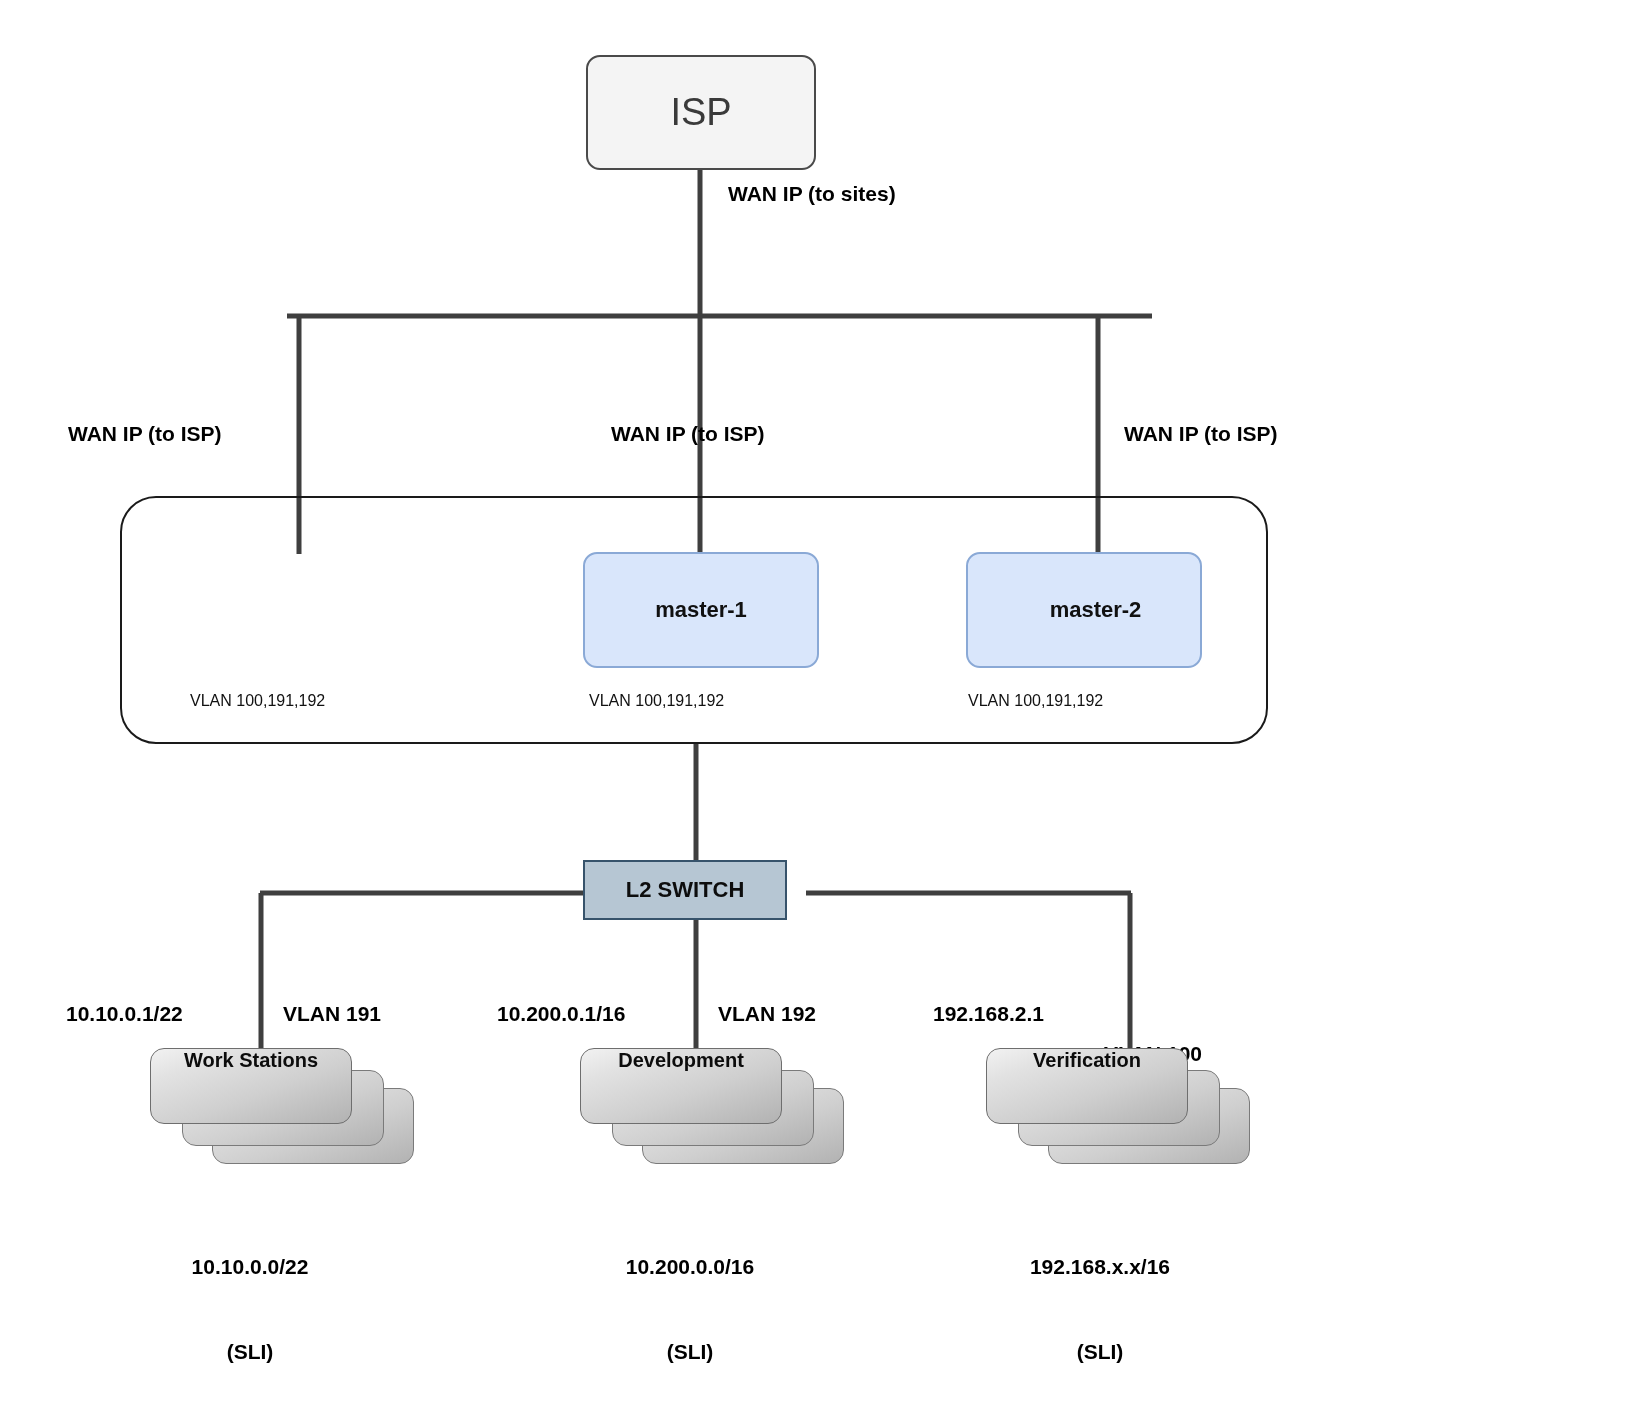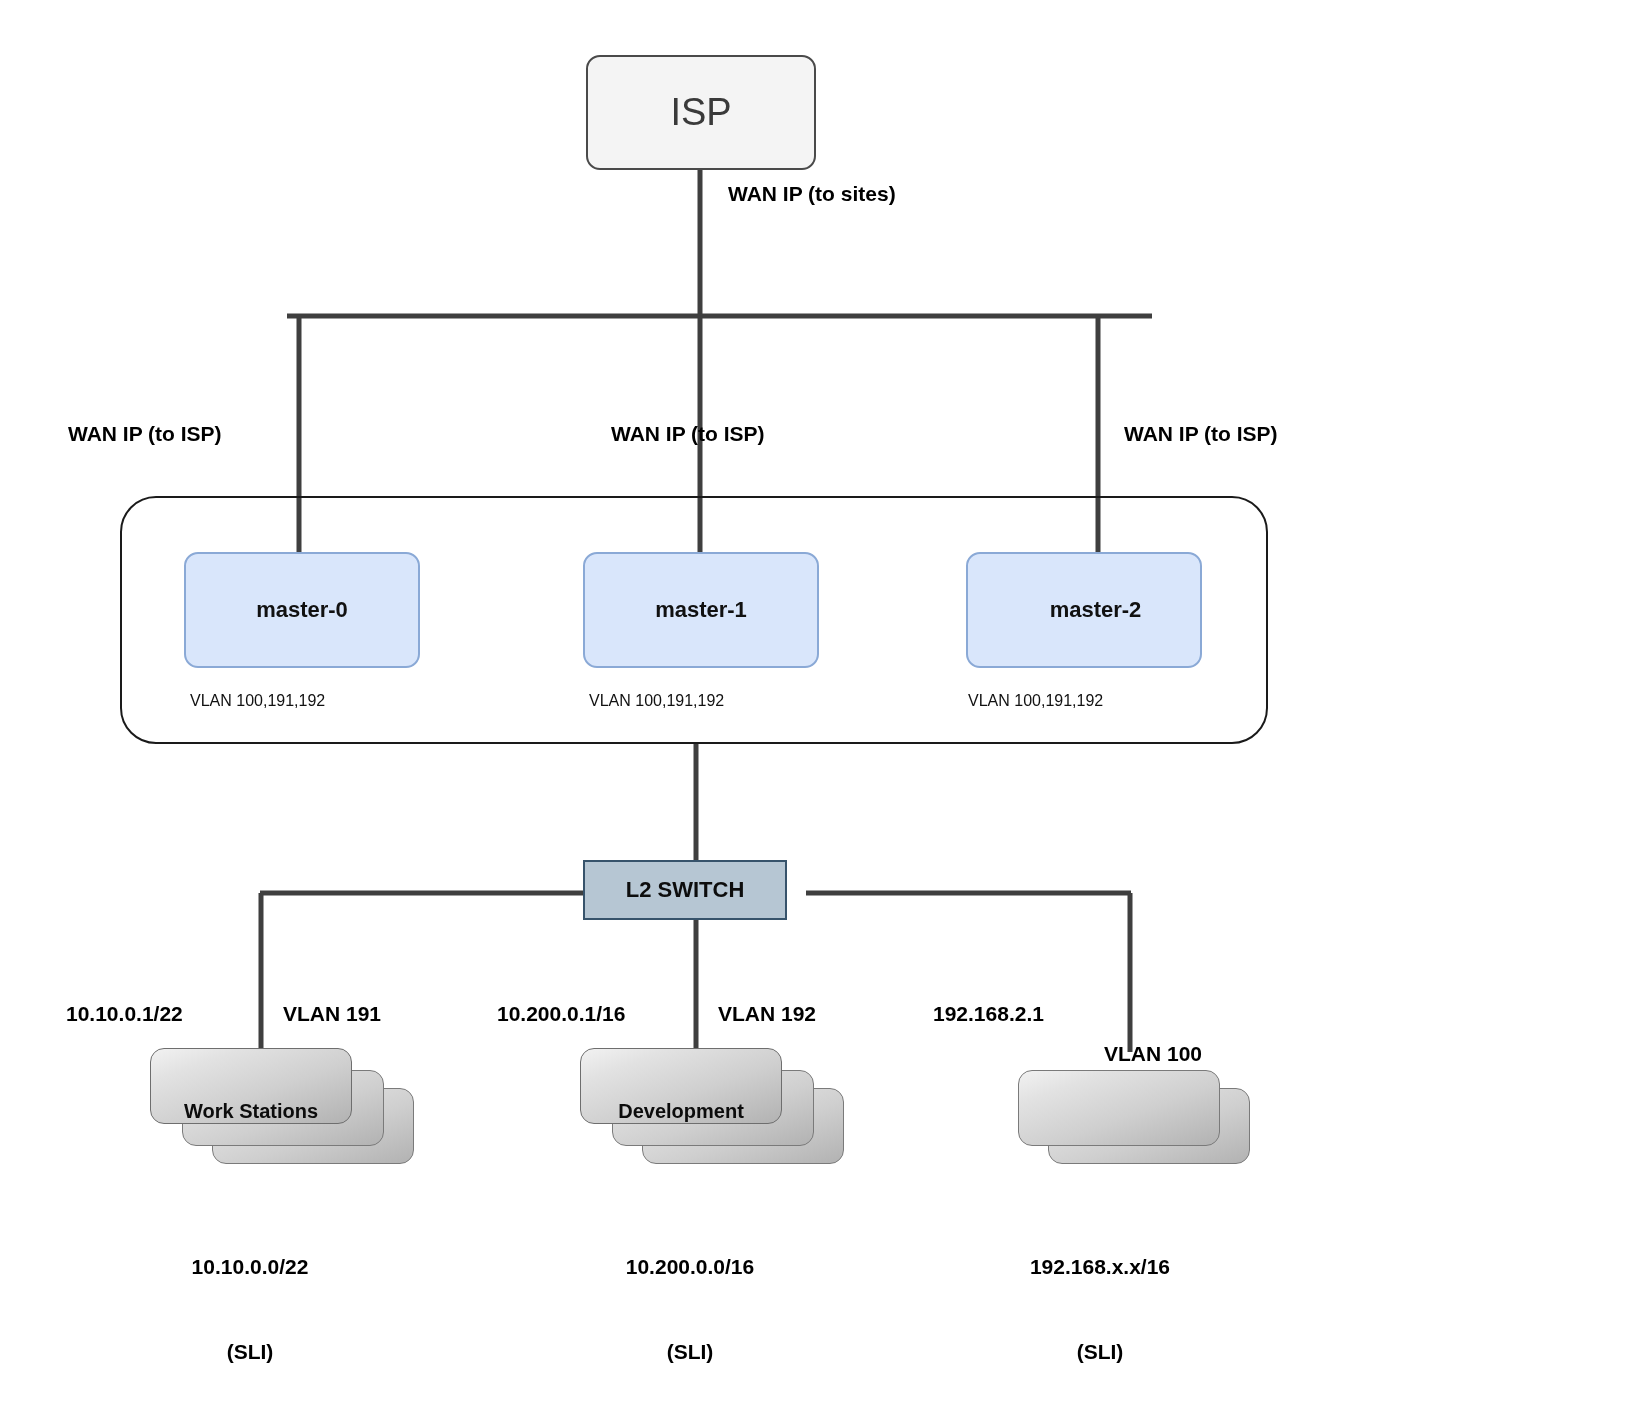--- a/index.html
+++ b/index.html
@@ -103,21 +103,21 @@
     box-sizing: border-box;
     background: linear-gradient(160deg, #f2f2f2 0%, #e2e2e2 22%, #cfcfcf 58%, #b2b2b2 100%);
   }
   .stack .sheet.s3 { left: 70px; top: 44px; }
   .stack .sheet.s2 { left: 40px; top: 26px; }
   .stack .sheet.s1 {
     left: 8px;
     top: 4px;
     border-color: #6e6e6e;
     display: flex;
-    align-items: flex-end;
+    align-items: flex-start;
     justify-content: center;
     font-size: 20px;
     font-weight: bold;
     color: #0c0c0c;
   }
   .stack-ws   { left: 142px; top: 1044px; }
   .stack-dev  { left: 572px; top: 1044px; }
   .stack-ver  { left: 978px; top: 1044px; }
 
   
@@ -189,23 +189,20 @@
     <span>ISP</span>
   </div>
   <div class="lbl lbl-wan-sites">WAN IP (to sites)</div>
 
   <div class="cluster-frame"></div>
 
   <div class="lbl lbl-wan-isp-0">WAN IP (to ISP)</div>
   <div class="lbl lbl-wan-isp-1">WAN IP (to ISP)</div>
   <div class="lbl lbl-wan-isp-2">WAN IP (to ISP)</div>
 
-  <div class="node master-box master-0">
-    <span>master-0</span>
-  </div>
   <div class="node master-box master-1">
     <span>master-1</span>
   </div>
   <div class="node master-box master-2">
     <span>master-2</span>
   </div>
 
   <div class="lbl plain lbl-vlan-m0">VLAN 100,191,192</div>
   <div class="lbl plain lbl-vlan-m1">VLAN 100,191,192</div>
   <div class="lbl plain lbl-vlan-m2">VLAN 100,191,192</div>
@@ -235,20 +232,23 @@
     <div class="sheet s3"></div>
     <div class="sheet s2"></div>
     <div class="sheet s1">
       <span>Development</span>
     </div>
   </div>
 
   <div class="stack stack-ver">
     <div class="sheet s3"></div>
     <div class="sheet s2"></div>
+    <div class="sheet s1">
+      <span>Verification</span>
+    </div>
   </div>
 
   <div class="lbl center lbl-sub-ws">
     <div>10.10.0.0/22</div>
     <div>(SLI)</div>
   </div>
   <div class="lbl center lbl-sub-dev">
     <div>10.200.0.0/16</div>
     <div>(SLI)</div>
   </div>

